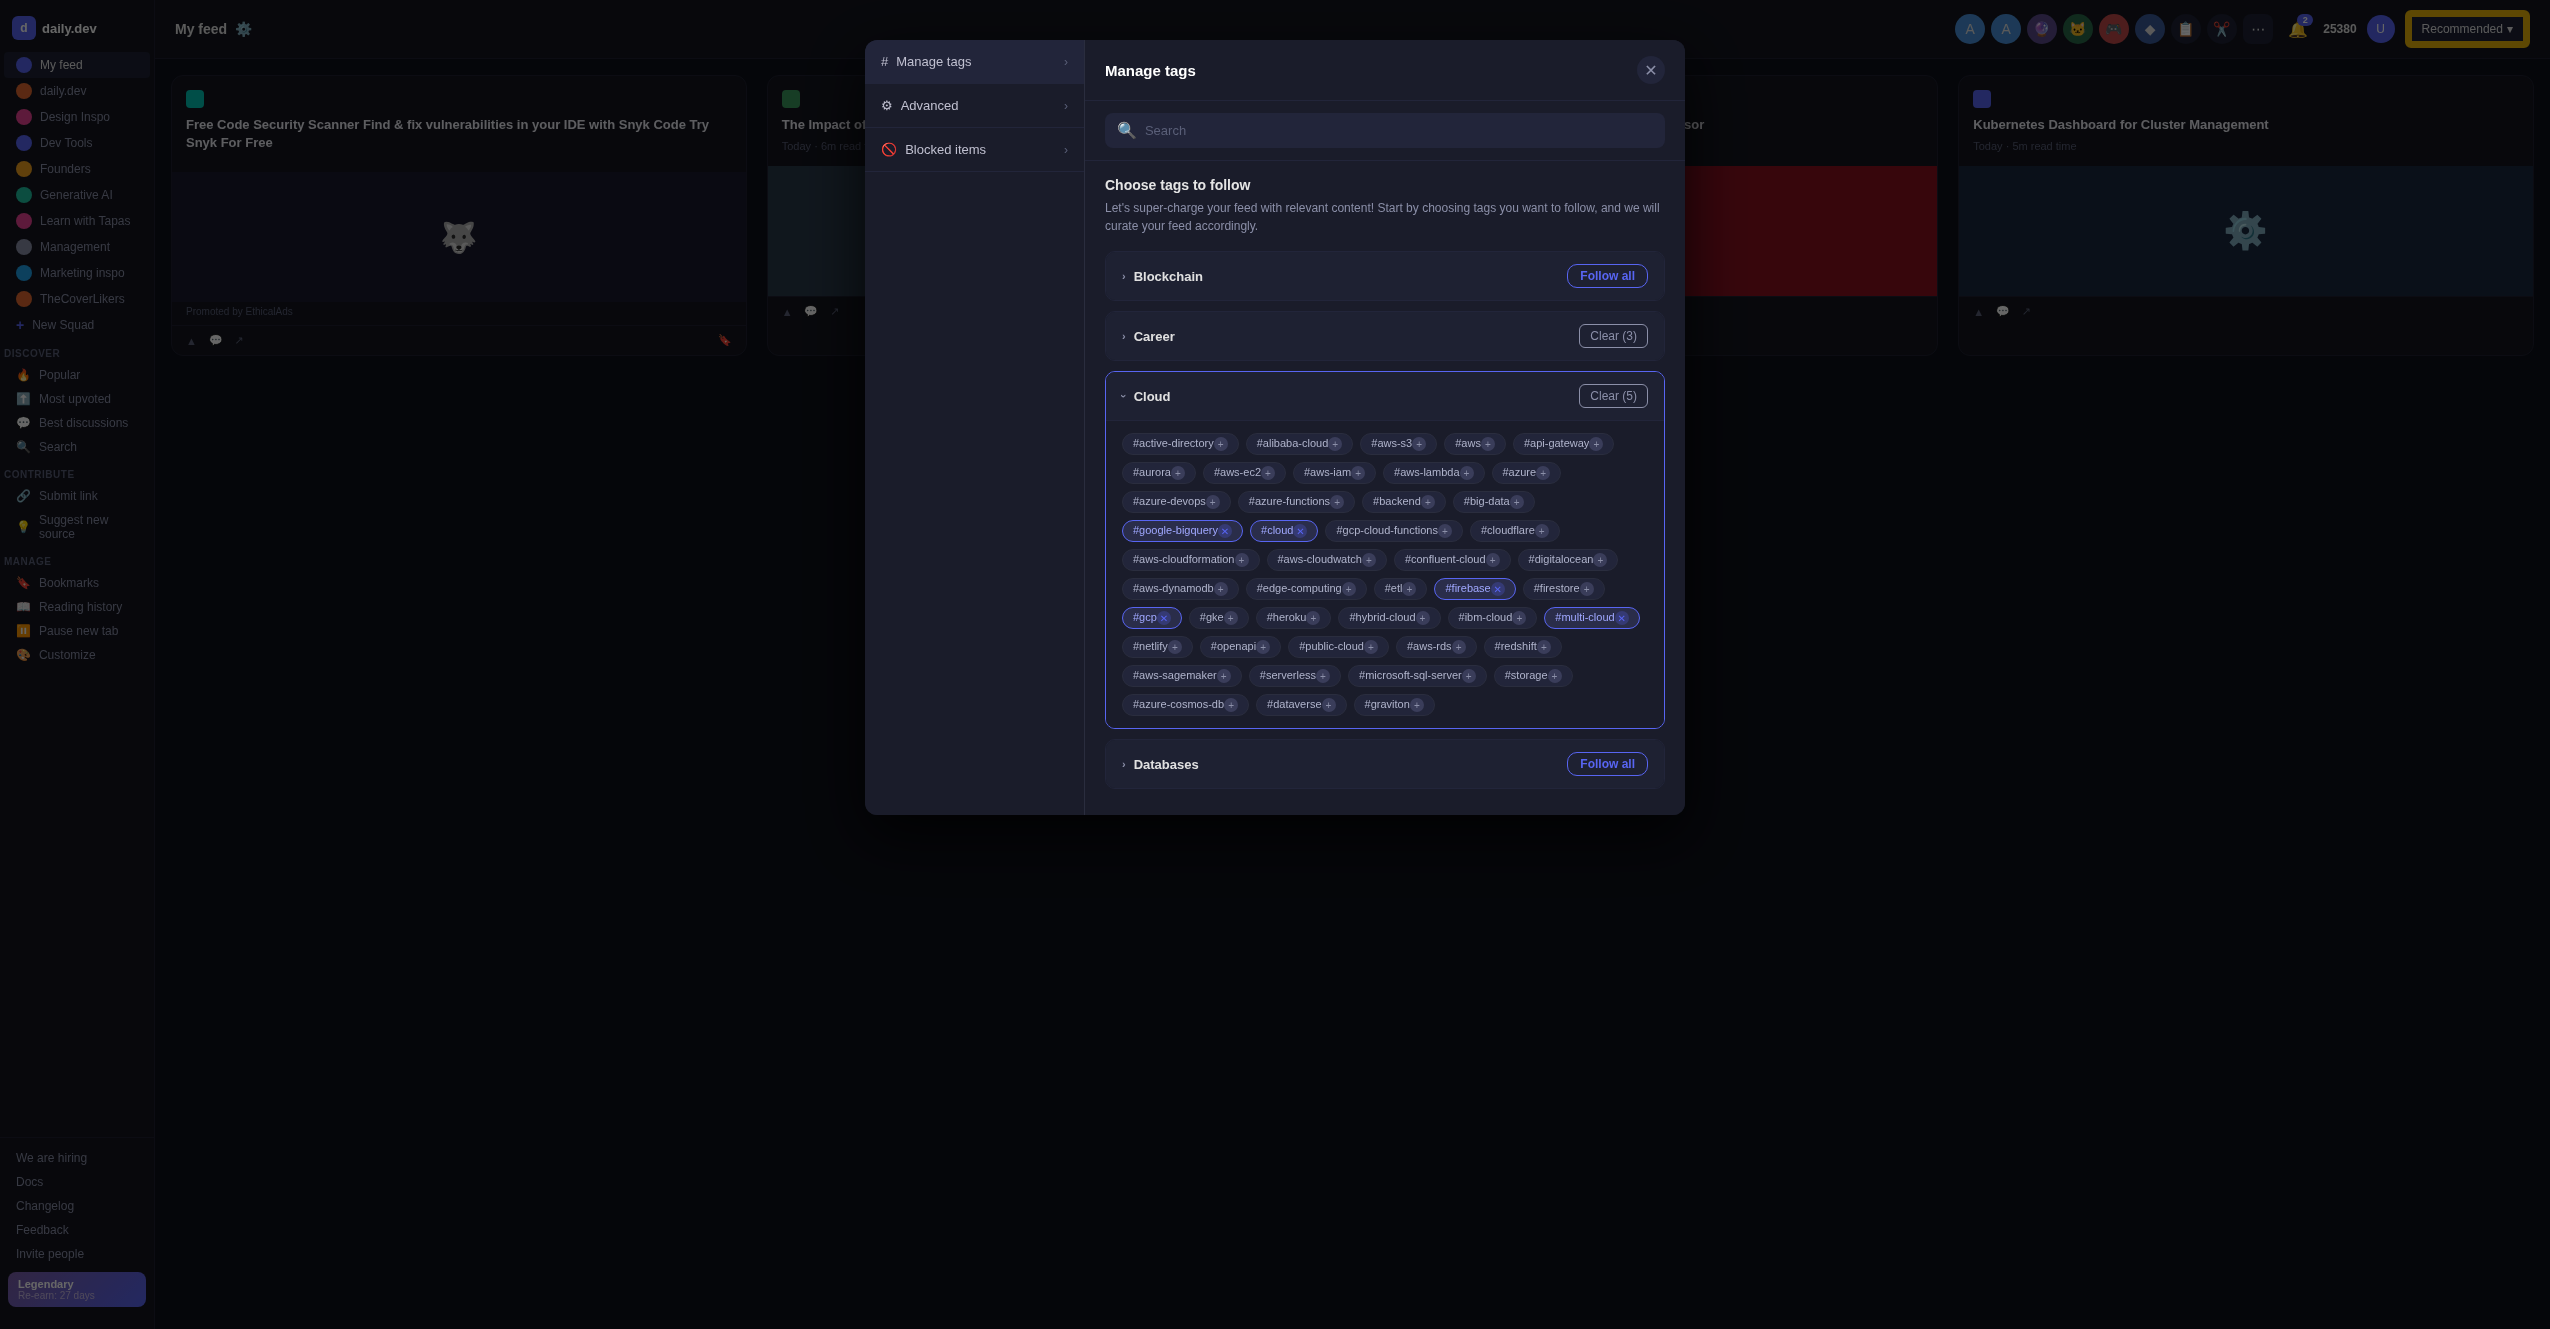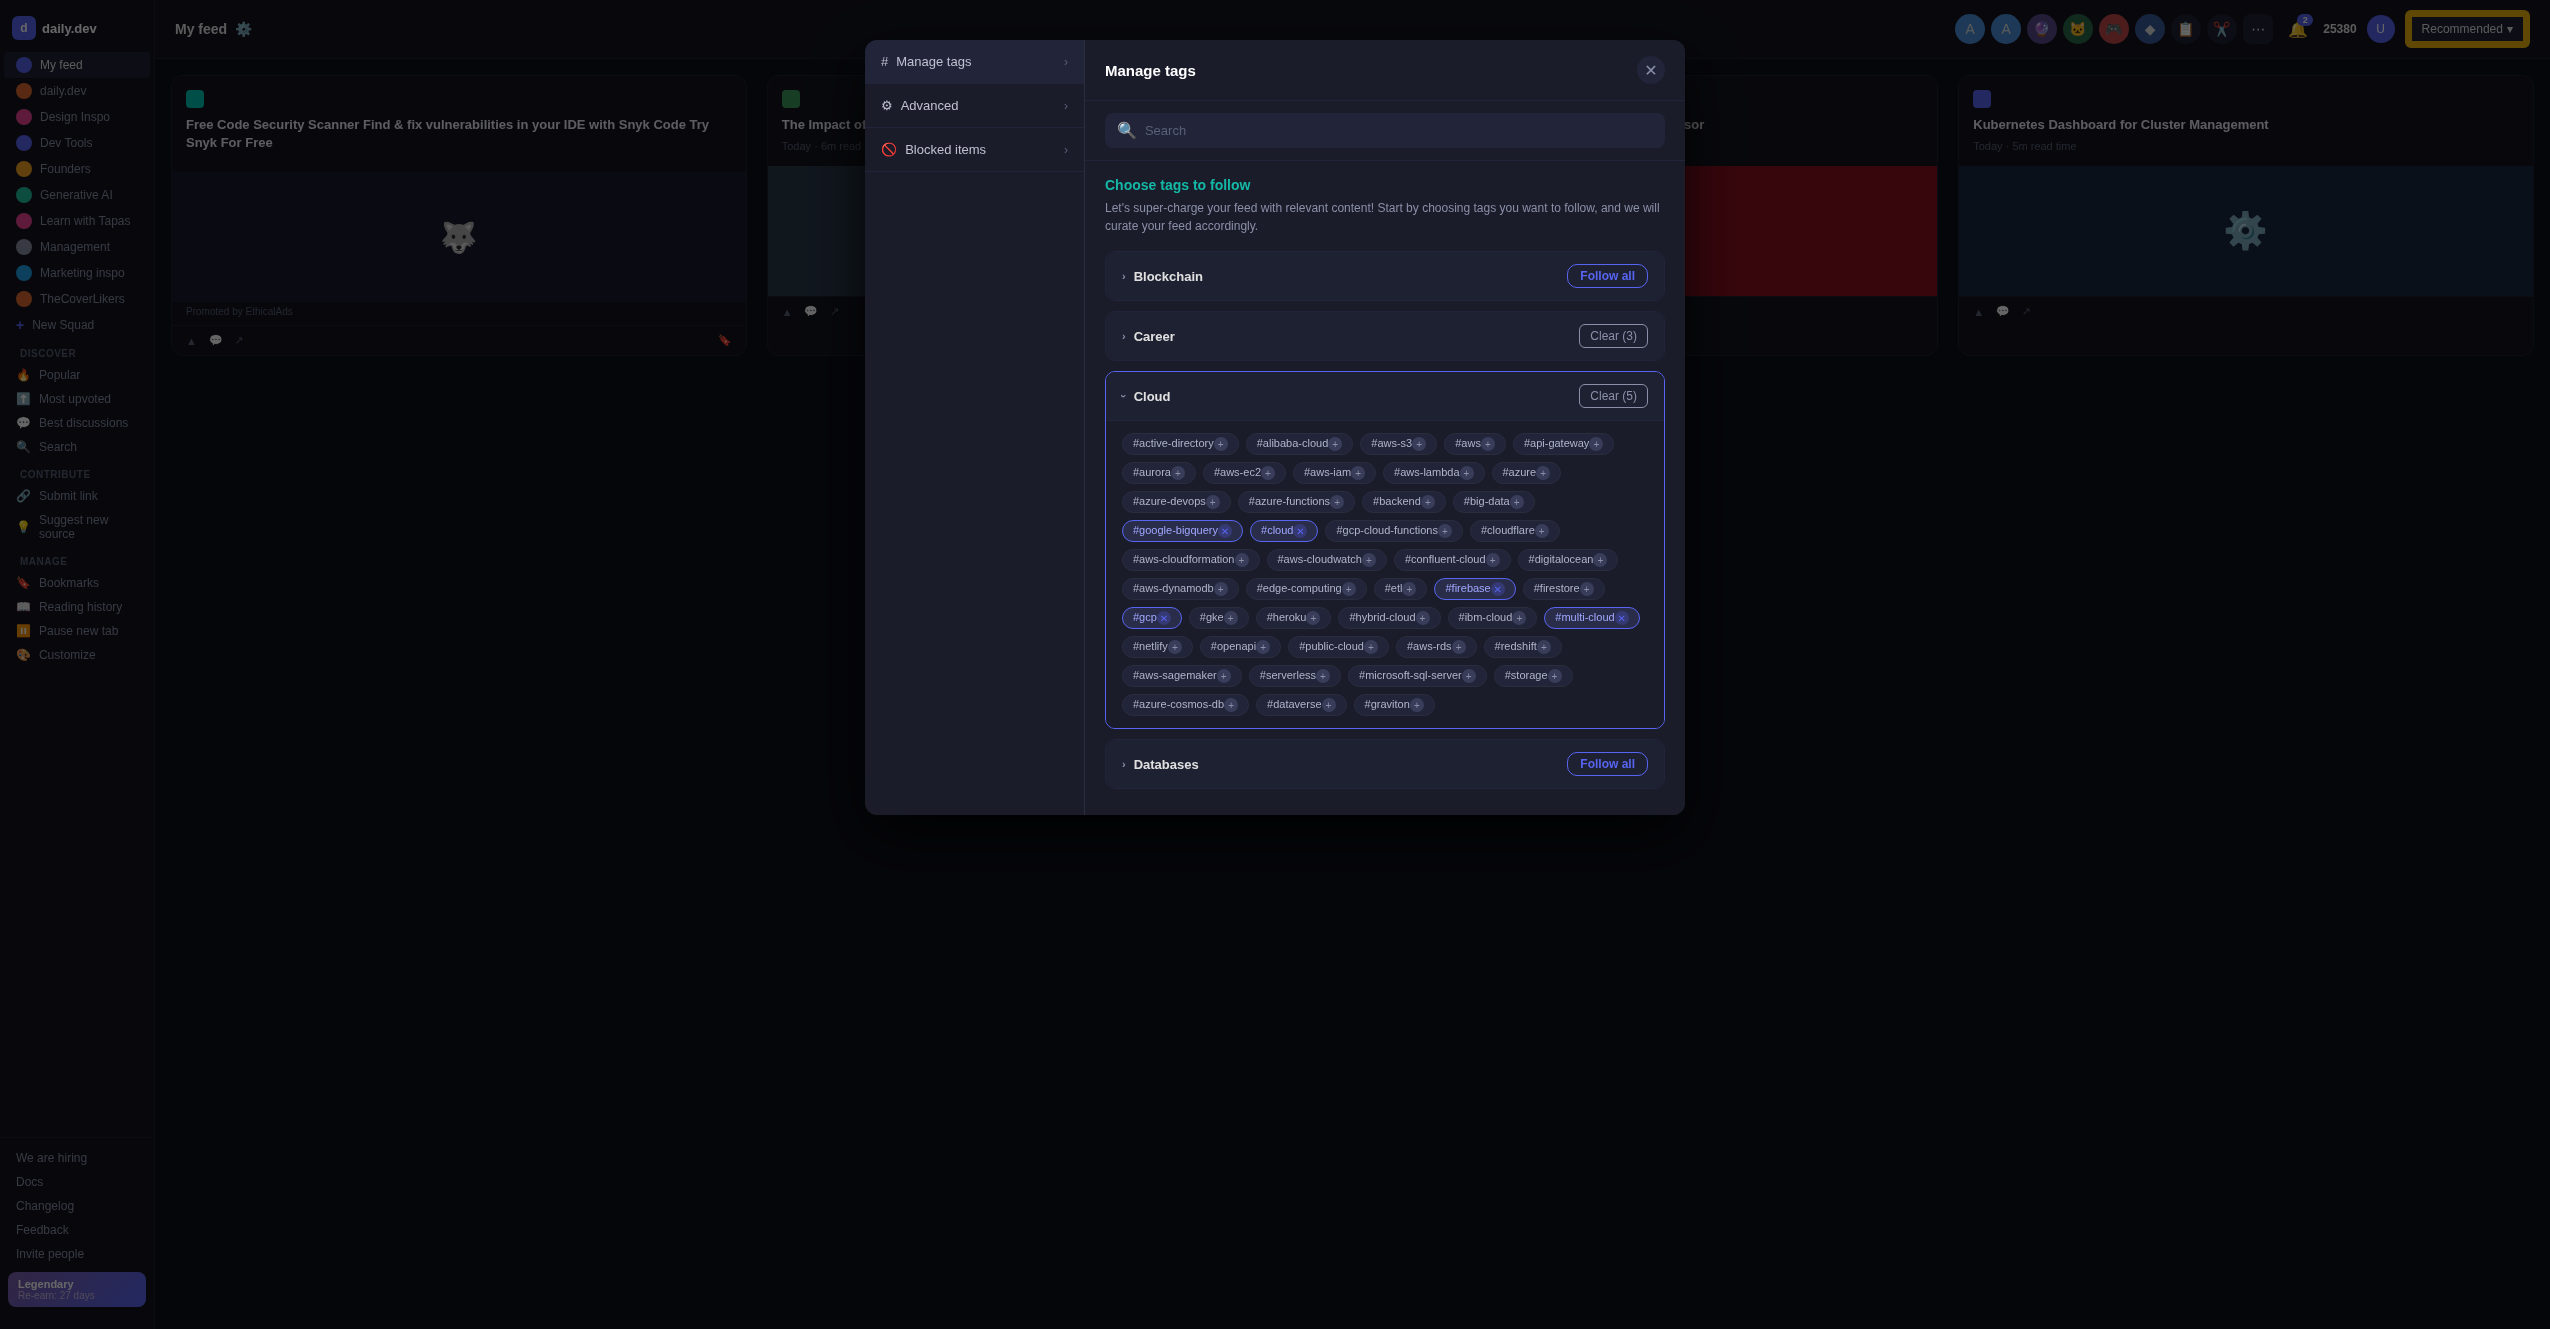--- a/index.html
+++ b/index.html
@@ -83,21 +83,20 @@
       font-size: 9px;
     }
 
     .sidebar-section-label {
       font-size: 10px;
       color: #5a5f78;
       padding: 10px 4px 4px;
       text-transform: uppercase;
       letter-spacing: 0.5px;
       font-weight: 600;
-      margin-left: 16px;
     }
 
     .sidebar-add {
       color: #5865f2;
       font-size: 14px;
       font-weight: bold;
     }
 
     .sidebar-bottom {
       margin-top: auto;
@@ -434,21 +433,21 @@
       padding: 16px 20px;
     }
 
     .modal-body::-webkit-scrollbar { width: 6px; }
     .modal-body::-webkit-scrollbar-track { background: transparent; }
     .modal-body::-webkit-scrollbar-thumb { background: #2a2d3e; border-radius: 3px; }
 
     .section-intro h3 {
       font-size: 14px;
       font-weight: 700;
-      color: #14b8a6;
+      color: #e5e5e5;
       margin-bottom: 6px;
     }
 
     .section-intro p {
       font-size: 12px;
       color: #8b8fa8;
       line-height: 1.5;
       margin-bottom: 16px;
     }
 

